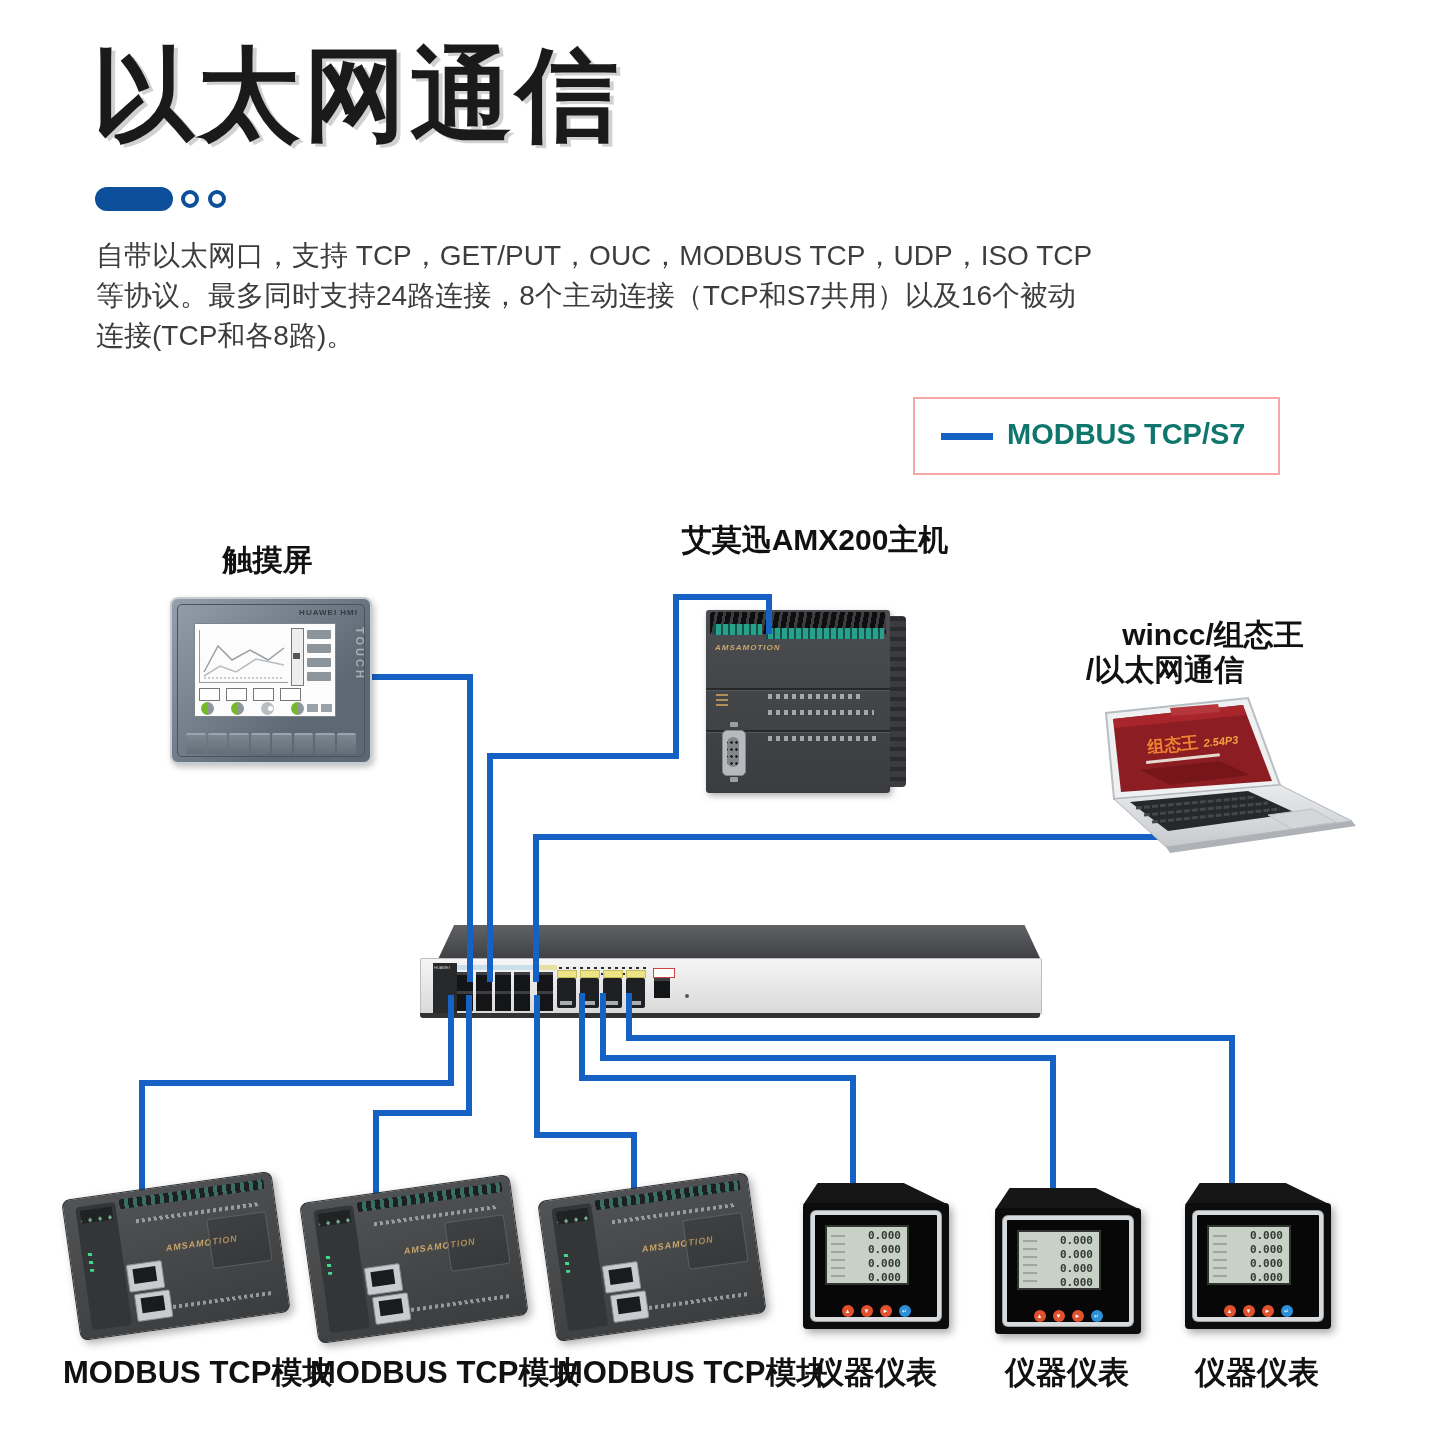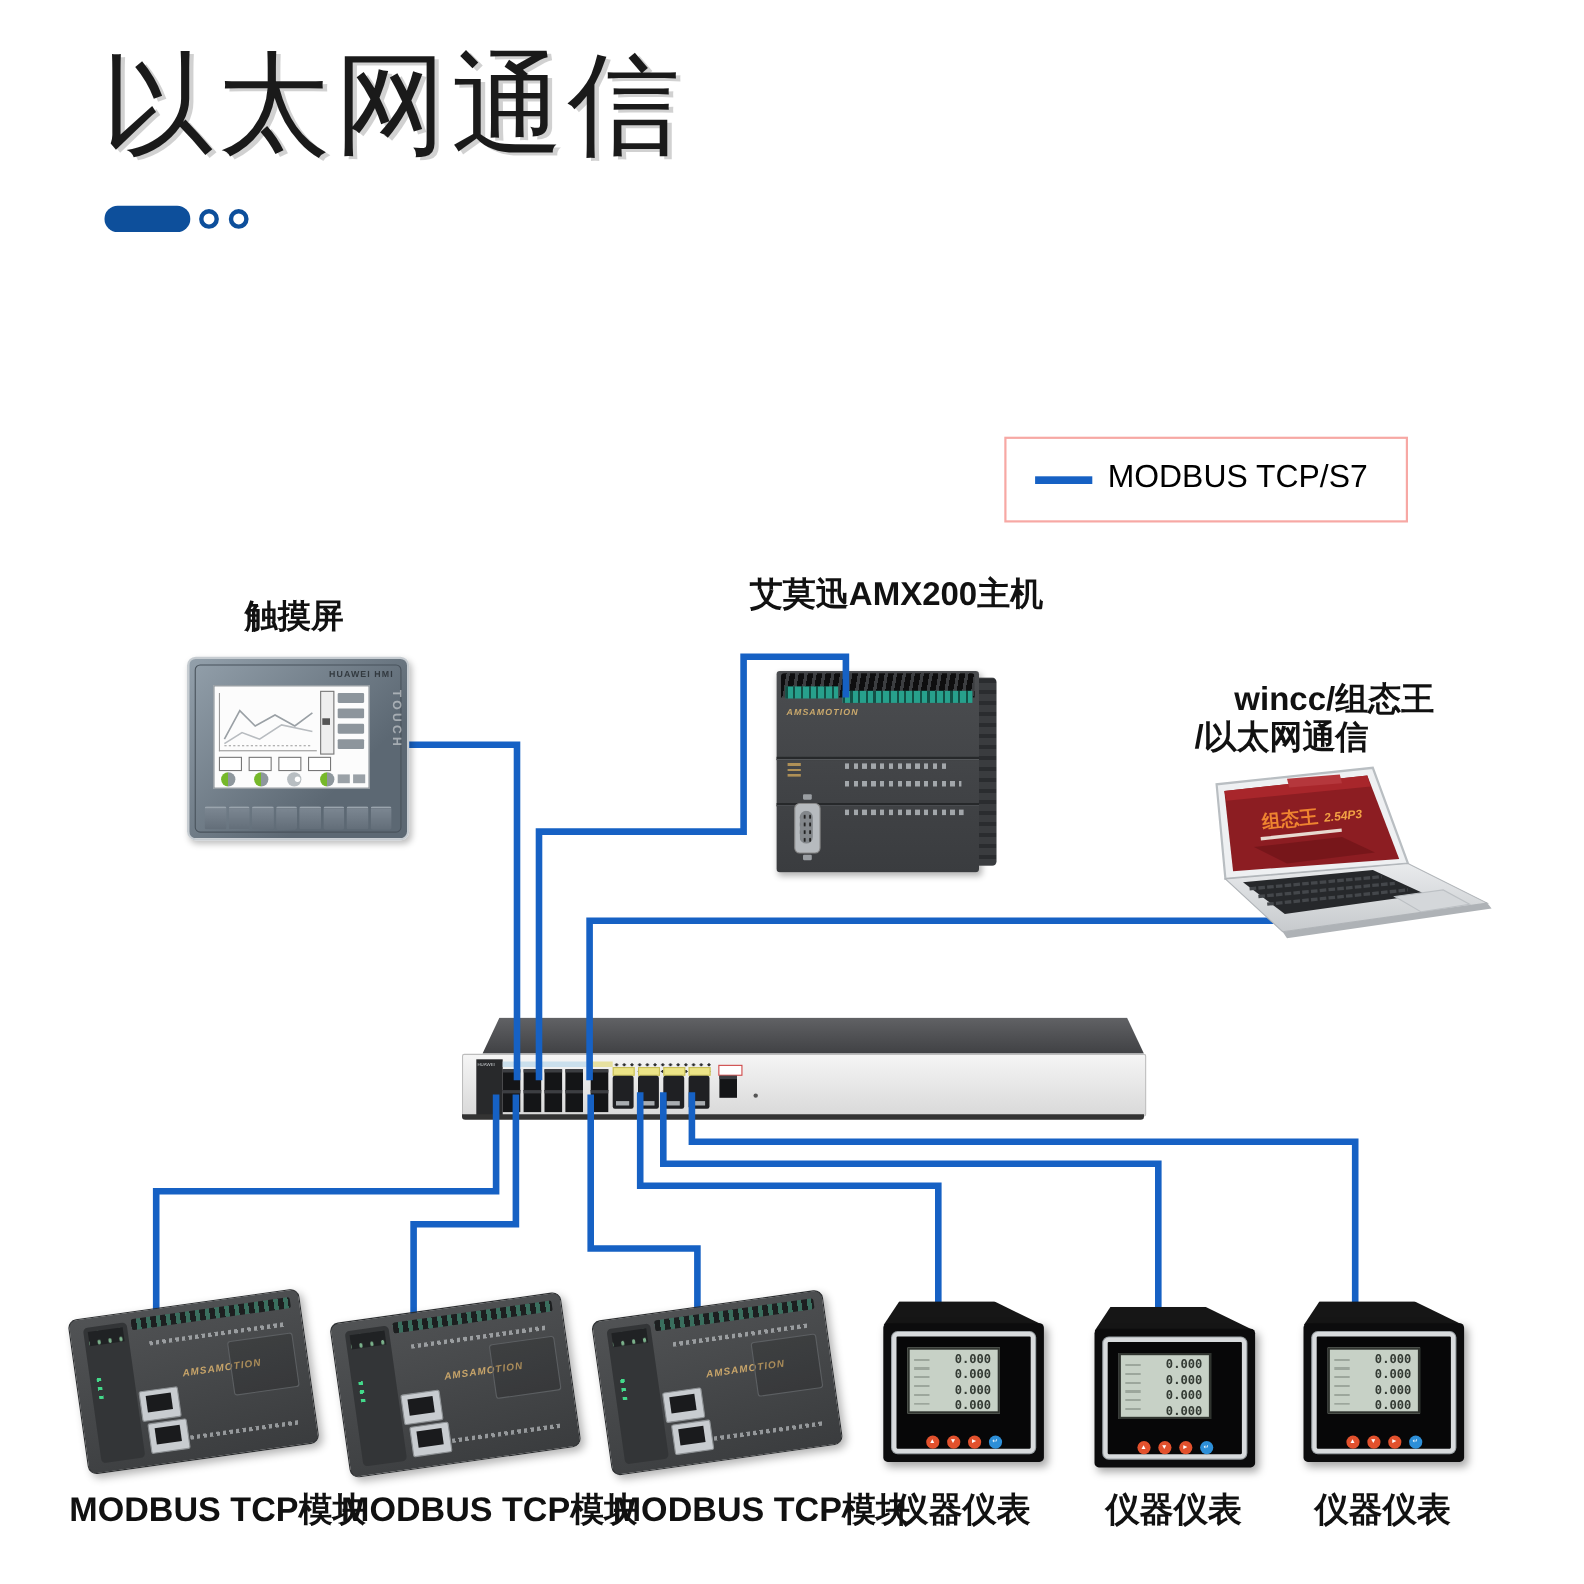--- a/index.html
+++ b/index.html
@@ -1,31 +1,31 @@
 <!DOCTYPE html>
 <html><head>
 <meta charset="utf-8">
 <style>
   html,body{margin:0;padding:0;background:#fff;}
   #canvas{position:relative;width:1440px;height:1440px;background:#fff;overflow:hidden;
           font-family:"Liberation Sans","DejaVu Sans",sans-serif;color:#222;}
   .abs{position:absolute;}
 
   
-  .title{left:92px;top:28px;font-size:102px;font-weight:400;letter-spacing:4px;color:#1a1a1a;
+  .title{left:92px;top:28px;font-size:102px;font-weight:700;letter-spacing:4px;color:#1a1a1a;
          text-shadow:4px 3px 0 rgba(0,0,0,0.18);text-align:right;}
   .decor-pill{left:95px;top:187px;width:78px;height:24px;border-radius:12px;background:#0d4f9b;}
   .decor-ring{top:190px;width:10px;height:10px;border:4px solid #0d4f9b;border-radius:50%;background:#fff;}
   .ring1{left:181px;} .ring2{left:208px;}
   .desc{left:96px;top:236px;width:1300px;font-size:28px;line-height:40px;color:#3d3d3d;font-weight:500;}
 
   
   .legend{left:913px;top:397px;width:363px;height:74px;border:2px solid #f7a8a4;background:#fff;}
   .legend-line{position:absolute;left:26px;top:34px;width:52px;height:7px;background:#1661c4;}
-  .legend-text{position:absolute;left:92px;top:19px;font-size:29px;font-weight:400;color:#000000;}
+  .legend-text{position:absolute;left:92px;top:19px;font-size:29px;font-weight:700;color:#0f766e;}
 
   
   .dev-label{font-size:30px;font-weight:700;color:#111;text-align:center;white-space:nowrap;}
 
   
   #wires{left:0;top:0;width:1440px;height:1440px;z-index:5;pointer-events:none;}
   #wires polyline{fill:none;stroke:#1661c4;stroke-width:6;}
 
   
   .hmi{left:170px;top:597px;width:198px;height:163px;z-index:10;border-radius:8px;
@@ -127,20 +127,25 @@
 </style>
 </head>
 <body>
 
 <div id="canvas">
 
   <div class="abs title">以太网通信</div>
   <div class="abs decor-pill"></div>
   <div class="abs decor-ring ring1"></div>
   <div class="abs decor-ring ring2"></div>
+  <div class="abs desc">
+    <div>自带以太网口，支持 TCP，GET/PUT，OUC，MODBUS TCP，UDP，ISO TCP</div>
+    <div>等协议。最多同时支持24路连接，8个主动连接（TCP和S7共用）以及16个被动</div>
+    <div>连接(TCP和各8路)。</div>
+  </div>
 
   <div class="abs legend">
     <div class="legend-line"></div>
     <div class="legend-text">MODBUS TCP/S7</div>
   </div>
 
   <svg id="wires" class="abs" viewBox="0 0 1440 1440">
     <polyline points="356,677 470,677 470,982"></polyline>
     <polyline points="769,634 769,597 676,597 676,756 490,756 490,982"></polyline>
     <polyline points="536,982 536,837 1158,837"></polyline>

